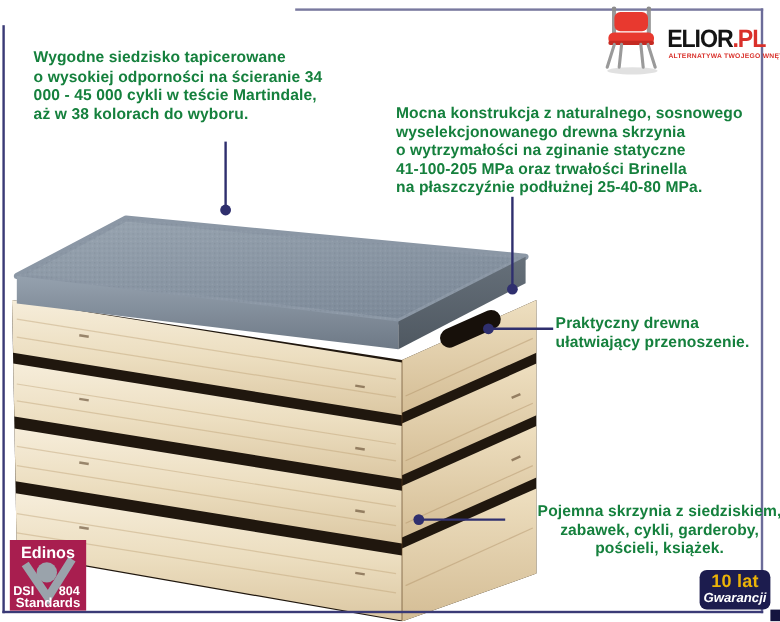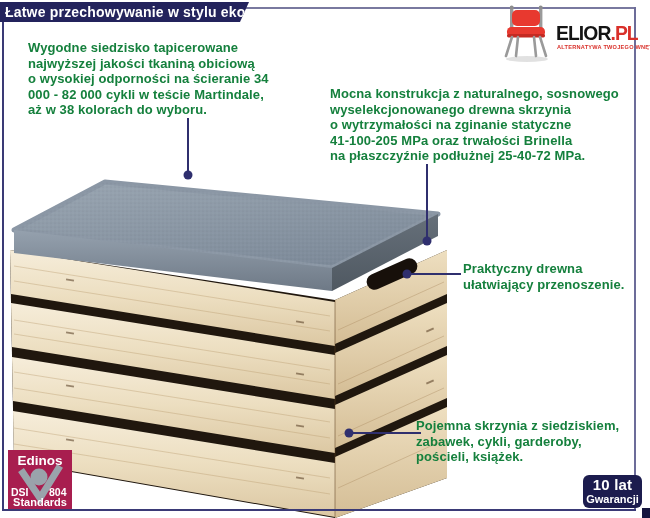--- a/index.html
+++ b/index.html
@@ -18,21 +18,21 @@
              color:#ffffff;font-size:14px;font-weight:bold;line-height:20px;
              padding-left:5px;box-sizing:border-box;letter-spacing:0.2px;
              clip-path:polygon(0 0,100% 0,calc(100% - 9px) 100%,0 100%);}
 
   
   .para{position:absolute;color:#15803d;font-weight:bold;font-size:13px;
         line-height:15.5px;letter-spacing:0.1px;white-space:nowrap;}
   .para.p1{left:28px;top:40px;}
   .para.p2{left:330px;top:86px;}
   .para.p3{left:463px;top:261px;}
-  .para.p4{left:416px;top:418px;}
+  .para.p4{left:448px;top:418px;text-align:center;}
 
   
   .product-svg{position:absolute;left:0;top:0;}
 
   
   .logo{position:absolute;left:500px;top:3px;width:136px;height:62px;}
   .logo .chair{position:absolute;left:2px;top:1px;}
   .logo .wordmark{position:absolute;left:56px;top:18px;font-weight:bold;
                   font-size:21px;letter-spacing:-1px;color:#141414;
                   transform:scaleX(0.92);transform-origin:left top;white-space:nowrap;}
@@ -40,23 +40,23 @@
   .logo .tagline{position:absolute;left:57px;top:41px;width:80px;
                  font-size:5.6px;font-weight:bold;color:#d9302a;
                  letter-spacing:0.25px;white-space:nowrap;}
 
   
   .edinos{position:absolute;left:8px;top:450px;width:84px;height:59px;}
 
   
   .warranty{position:absolute;left:583px;top:475px;width:59px;height:33px;
             background:#1c1c4e;border-radius:6px;text-align:center;}
-  .warranty .l1{color:#ffffff;font-weight:bold;font-size:15px;line-height:17px;
+  .warranty .l1{color:#eab308;font-weight:bold;font-size:15px;line-height:17px;
                 margin-top:1px;letter-spacing:0.2px;}
-  .warranty .l2{color:#ffffff;font-weight:bold;font-size:11px;line-height:12px;}
+  .warranty .l2{color:#ffffff;font-weight:bold;font-size:11px;line-height:12px;font-style:italic;}
   .corner-mark{position:absolute;left:642px;top:508px;width:8px;height:10px;background:#15153f;}
 </style>
 </head>
 <body>
 
 <div class="canvas">
 
   <svg class="product-svg" width="650" height="518" viewBox="0 0 650 518">
     <defs>
       <linearGradient id="gw1" x1="0" y1="0" x2="0" y2="1">
@@ -175,38 +175,34 @@
       <circle cx="407" cy="274" r="4.5"></circle>
       <circle cx="349" cy="433" r="4.5"></circle>
     </g>
   </svg>
 
   <div class="frame top"></div>
   <div class="frame right"></div>
   <div class="frame bottom"></div>
   <div class="frame left"></div>
 
-  <div class="title-bar">
-    <span>Łatwe przechowywanie w stylu eko</span>
-  </div>
 
   <div class="para p1">
     <div>Wygodne siedzisko tapicerowane</div>
-    <div>najwyższej jakości tkaniną obiciową</div>
     <div>o wysokiej odporności na ścieranie 34</div>
-    <div>000 - 82 000 cykli w teście Martindale,</div>
+    <div>000 - 45 000 cykli w teście Martindale,</div>
     <div>aż w 38 kolorach do wyboru.</div>
   </div>
 
   <div class="para p2">
     <div>Mocna konstrukcja z naturalnego, sosnowego</div>
     <div>wyselekcjonowanego drewna skrzynia</div>
     <div>o wytrzymałości na zginanie statyczne</div>
     <div>41-100-205 MPa oraz trwałości Brinella</div>
-    <div>na płaszczyźnie podłużnej 25-40-72 MPa.</div>
+    <div>na płaszczyźnie podłużnej 25-40-80 MPa.</div>
   </div>
 
   <div class="para p3">
     <div>Praktyczny drewna</div>
     <div>ułatwiający przenoszenie.</div>
   </div>
 
   <div class="para p4">
     <div>Pojemna skrzynia z siedziskiem,</div>
     <div>zabawek, cykli, garderoby,</div>

